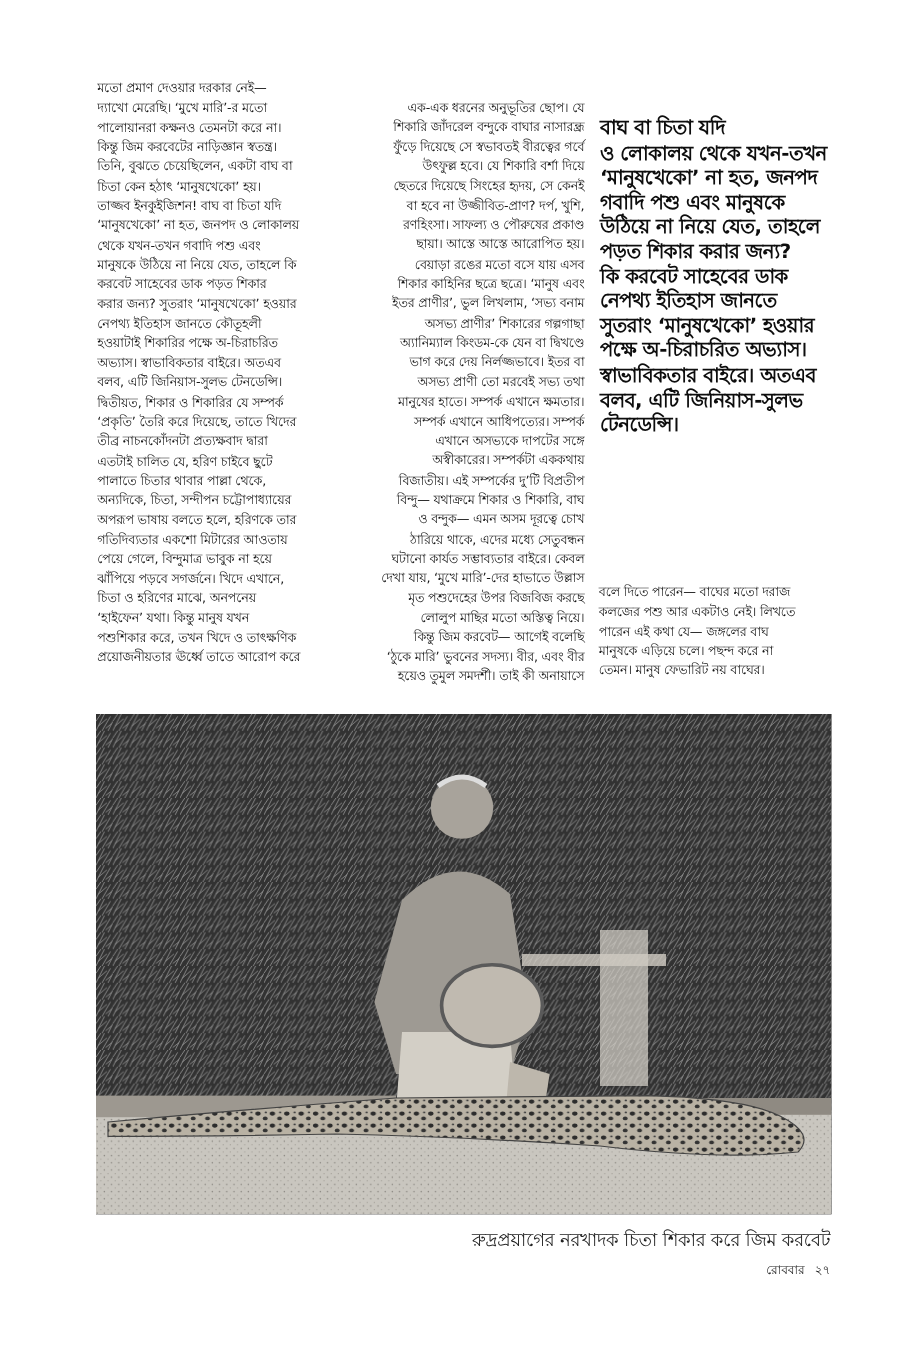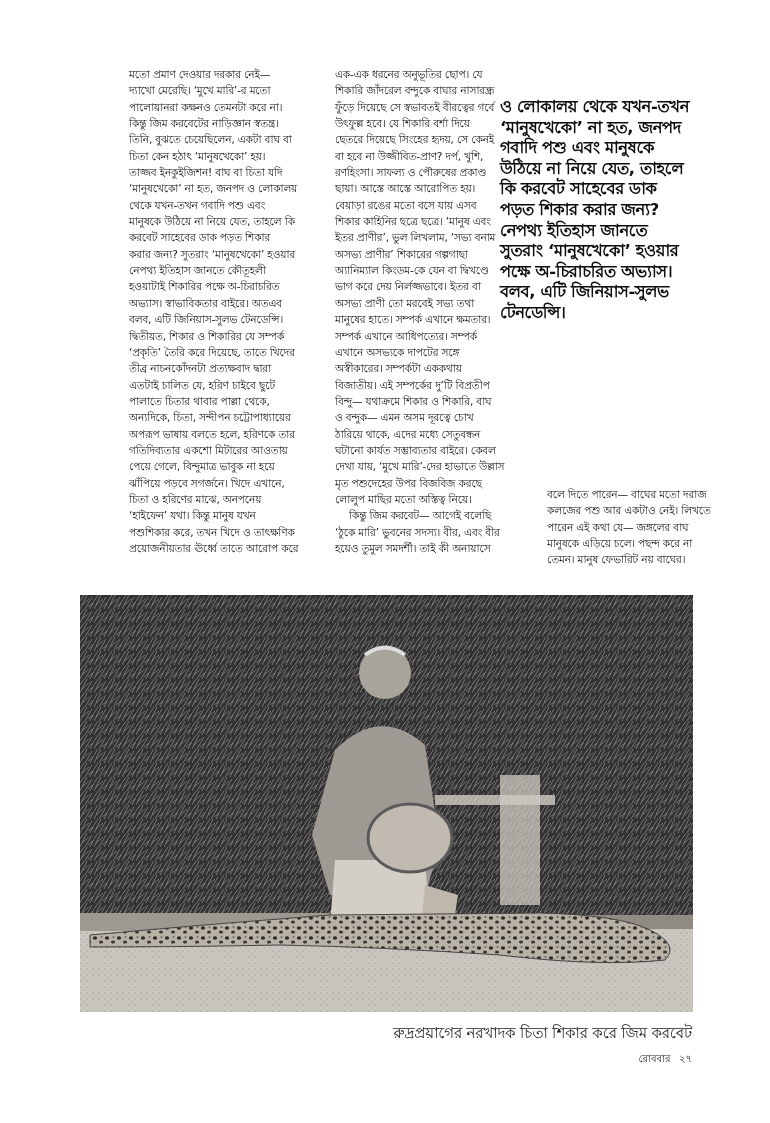--- a/index.html
+++ b/index.html
@@ -1,23 +1,23 @@
 <!DOCTYPE html>
 <html><head>
 <meta charset="utf-8">
 <style>
   html, body { margin: 0; padding: 0; background: #ffffff; }
   body { width: 770px; height: 1123px; position: relative; overflow: hidden;
          font-family: "DejaVu Sans", sans-serif; color: #111; }
   .col { position: absolute; font-size: 10.6px; line-height: 16.35px; color: #151515;
-         white-space: nowrap; letter-spacing: -0.2px; margin-left: 48px; }
+         white-space: nowrap; letter-spacing: -0.2px; }
   .col .ln { display: block; height: 16.35px; overflow: visible; }
   .col .indent { padding-left: 14px; }
   #col1 { left: 81px; top: 66px; width: 196px; }
-  #col2 { left: 287px; top: 66px; width: 200px; }
+  #col2 { left: 287px; top: 82px; width: 200px; text-align: right; }
   #col4 { left: 499px; top: 486px; width: 200px; }
   #pullquote { position: absolute; left: 500px; top: 97px; width: 215px;
                font-size: 16.4px; line-height: 20.6px; font-weight: bold; color: #0d0d0d;
                white-space: nowrap; letter-spacing: -0.4px; }
   #pullquote .ln { display: block; height: 20.6px; }
   #photo { position: absolute; left: 80px; top: 595px; width: 613px; height: 417px;
            background: #6b6b6b; overflow: hidden; }
   #photo svg { display: block; }
   #caption { position: absolute; right: 78px; top: 1021px; font-size: 15px; color: #222;
              white-space: nowrap; letter-spacing: -0.2px; }
@@ -86,29 +86,31 @@
     <span class="ln">ঠারিয়ে থাকে, এদের মধ্যে সেতুবন্ধন</span>
     <span class="ln">ঘটানো কার্যত সম্ভাব্যতার বাইরে। কেবল</span>
     <span class="ln">দেখা যায়, ‘মুখে মারি’-দের হাভাতে উল্লাস</span>
     <span class="ln">মৃত পশুদেহের উপর বিজবিজ করছে</span>
     <span class="ln">লোলুপ মাছির মতো অস্তিত্ব নিয়ে।</span>
     <span class="ln indent">কিন্তু জিম করবেট— আগেই বলেছি</span>
     <span class="ln">‘ঠুকে মারি’ ভুবনের সদস্য। বীর, এবং বীর</span>
     <span class="ln">হয়েও তুমুল সমদর্শী। তাই কী অনায়াসে</span>
   </div>
 <div id="pullquote">
+    <span class="ln">বাঘ বা চিতা যদি</span>
     <span class="ln">ও লোকালয় থেকে যখন-তখন</span>
     <span class="ln">‘মানুষখেকো’ না হত, জনপদ</span>
     <span class="ln">গবাদি পশু এবং মানুষকে</span>
     <span class="ln">উঠিয়ে না নিয়ে যেত, তাহলে</span>
+    <span class="ln">পড়ত শিকার করার জন্য?</span>
     <span class="ln">কি করবেট সাহেবের ডাক</span>
-    <span class="ln">পড়ত শিকার করার জন্য?</span>
     <span class="ln">নেপথ্য ইতিহাস জানতে</span>
     <span class="ln">সুতরাং ‘মানুষখেকো’ হওয়ার</span>
     <span class="ln">পক্ষে অ-চিরাচরিত অভ্যাস।</span>
+    <span class="ln">স্বাভাবিকতার বাইরে। অতএব</span>
     <span class="ln">বলব, এটি জিনিয়াস-সুলভ</span>
     <span class="ln">টেনডেন্সি।</span>
   </div>
 <div id="col4" class="col">
     <span class="ln">বলে দিতে পারেন— বাঘের মতো দরাজ</span>
     <span class="ln">কলজের পশু আর একটাও নেই। লিখতে</span>
     <span class="ln">পারেন এই কথা যে— জঙ্গলের বাঘ</span>
     <span class="ln">মানুষকে এড়িয়ে চলে। পছন্দ করে না</span>
     <span class="ln">তেমন। মানুষ ফেভারিট নয় বাঘের।</span>
   </div>

